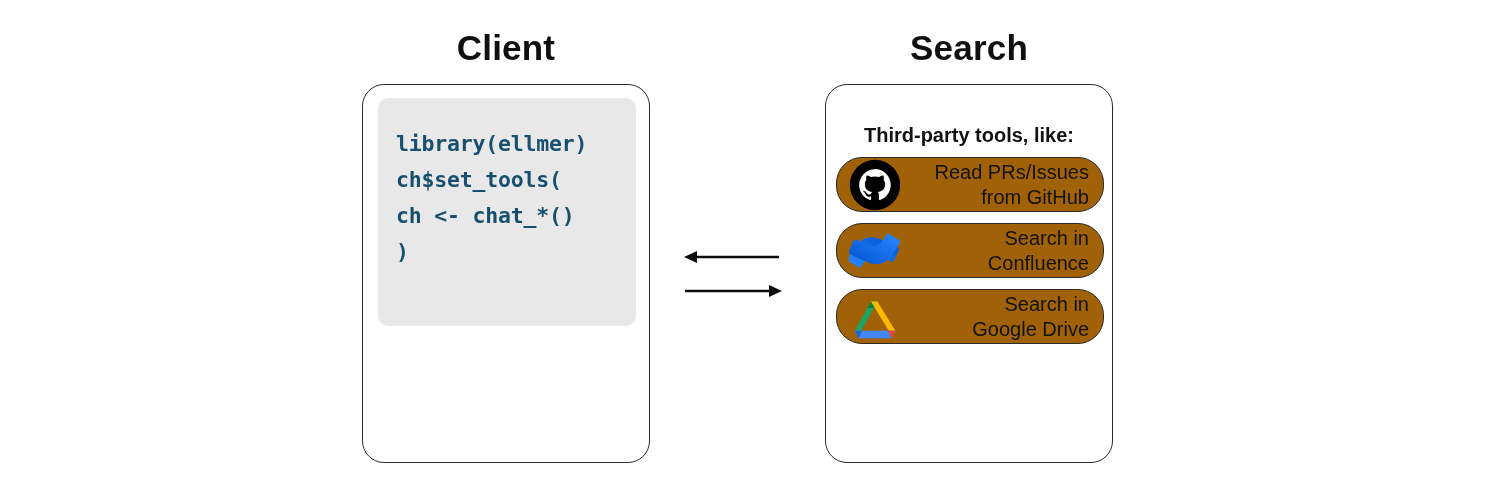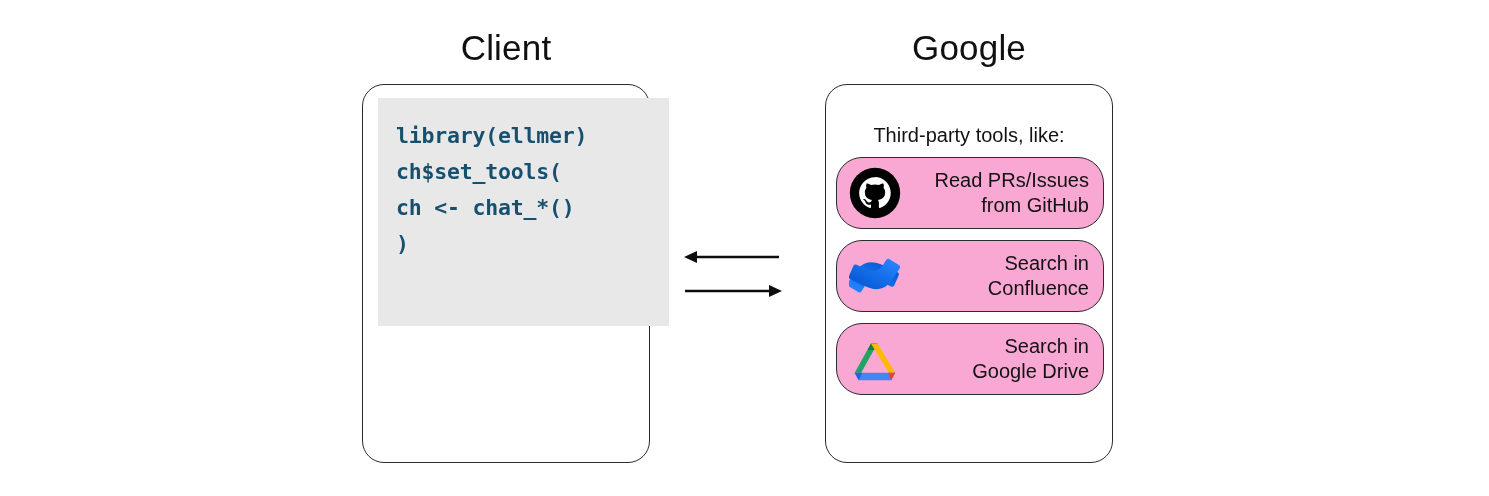--- a/index.html
+++ b/index.html
@@ -19,21 +19,21 @@
   .stage {
     position: absolute;
     inset: 0;
   }
 
   
   .col-title {
     position: absolute;
     top: 26px;
     font-size: 35px;
-    font-weight: 400;
+    font-weight: 700;
     letter-spacing: 0.2px;
     color: #101010;
     text-align: center;
     line-height: 44px;
   }
   #client-title { left: 362px; width: 288px; }
   #server-title { left: 825px; width: 288px; }
 
   
   .panel {
@@ -46,64 +46,64 @@
     box-sizing: border-box;
   }
   #client-panel { left: 362px; width: 288px; }
   #server-panel { left: 825px; width: 288px; }
 
   
   .code-block {
     position: absolute;
     left: 15px;
     top: 13px;
-    width: 291px;
+    width: 258px;
     height: 228px;
     background: #e8e8e8;
-    border-radius: 0;
+    border-radius: 10px;
     box-sizing: border-box;
-    padding: 20px 0 0 18px;
+    padding: 28px 0 0 18px;
   }
   .code-line {
     font-family: "DejaVu Sans Mono", "Liberation Mono", monospace;
     font-size: 21.5px;
     font-weight: 700;
     line-height: 36px;
     color: #17506f;
     white-space: pre;
     letter-spacing: -0.2px;
   }
 
   
   .server-caption {
     position: absolute;
     left: 0;
     right: 0;
     top: 37px;
     text-align: center;
     font-size: 20px;
-    font-weight: 400;
+    font-weight: 700;
     color: #121212;
     line-height: 26px;
   }
 
   .tool-list {
     position: absolute;
     left: 10px;
     top: 72px;
     width: 268px;
   }
 
   .tool-card {
     position: relative;
-    height: 72px;
+    height: 55px;
     margin-bottom: 11px;
     border: 1.6px solid #2b2b2b;
     border-radius: 26px;
-    background: #f9a8d4;
+    background: #a16207;
     box-sizing: border-box;
     display: flex;
     align-items: center;
     padding: 0 14px 0 12px;
   }
   .tool-icon {
     width: 52px;
     height: 52px;
     flex: 0 0 52px;
     display: block;
@@ -148,21 +148,21 @@
     <g>
       <line x1="99" y1="17" x2="14" y2="17" stroke="#0d0d0d" stroke-width="2.6"></line>
       <polygon points="4,17 17,11 17,23" fill="#0d0d0d"></polygon>
     </g>
     <g>
       <line x1="5" y1="51" x2="92" y2="51" stroke="#0d0d0d" stroke-width="2.6"></line>
       <polygon points="102,51 89,45 89,57" fill="#0d0d0d"></polygon>
     </g>
   </svg>
 
-  <div class="col-title" id="server-title">Google</div>
+  <div class="col-title" id="server-title">Search</div>
 
   <div class="panel" id="server-panel">
     <div class="server-caption">Third-party tools, like:</div>
 
     <div class="tool-list">
 
       <div class="tool-card">
         <svg class="tool-icon" viewBox="0 0 64 64">
           <circle cx="32" cy="32" r="31" fill="#000000"></circle>
           <path fill="#ffffff" d="M32 12.5c-10.8 0-19.5 8.7-19.5 19.5 0 8.6 5.6 15.9 13.3 18.5 1 .2 1.3-.4 1.3-.9v-3.4c-5.4 1.2-6.6-2.6-6.6-2.6-.9-2.3-2.2-2.9-2.2-2.9-1.8-1.2.1-1.2.1-1.2 2 .1 3 2 3 2 1.7 3 4.6 2.1 5.7 1.6.2-1.3.7-2.1 1.3-2.6-4.3-.5-8.9-2.2-8.9-9.7 0-2.1.8-3.9 2-5.3-.2-.5-.9-2.5.2-5.3 0 0 1.6-.5 5.4 2a18.6 18.6 0 0 1 9.8 0c3.7-2.5 5.4-2 5.4-2 1.1 2.8.4 4.8.2 5.3 1.2 1.4 2 3.2 2 5.3 0 7.5-4.6 9.2-9 9.7.7.6 1.3 1.8 1.3 3.6v5.4c0 .5.3 1.1 1.3.9 7.7-2.6 13.3-9.9 13.3-18.5 0-10.8-8.7-19.5-19.5-19.5z"></path>

